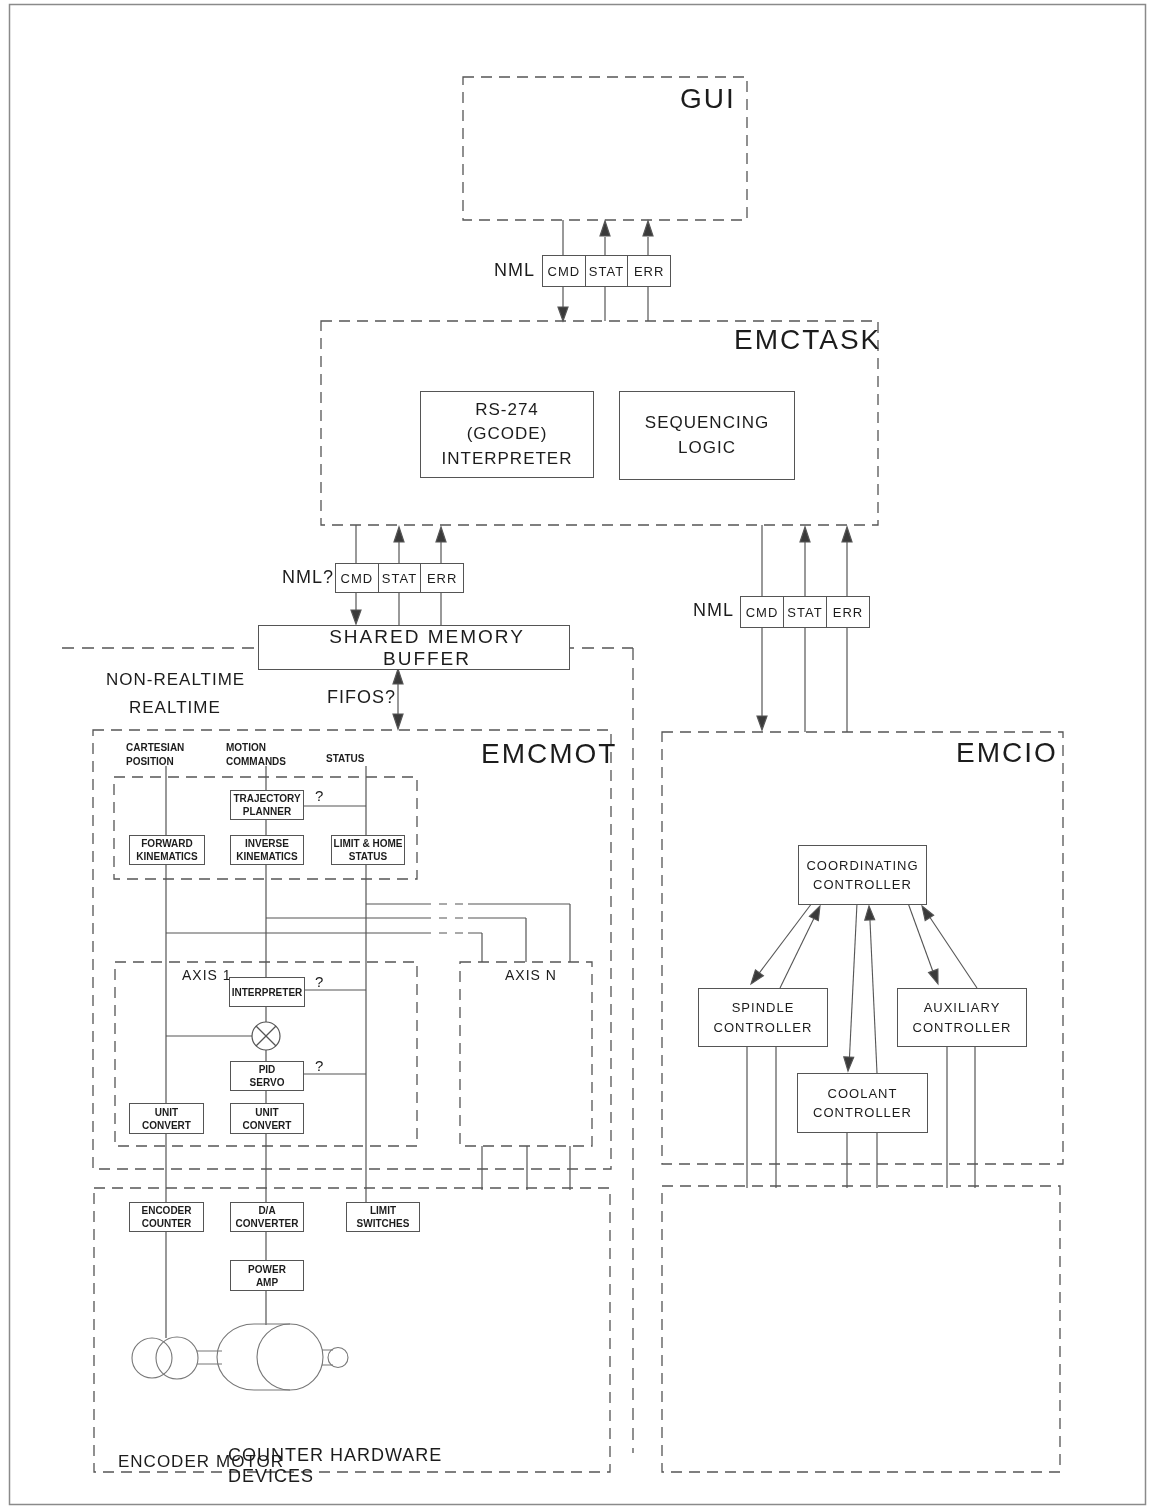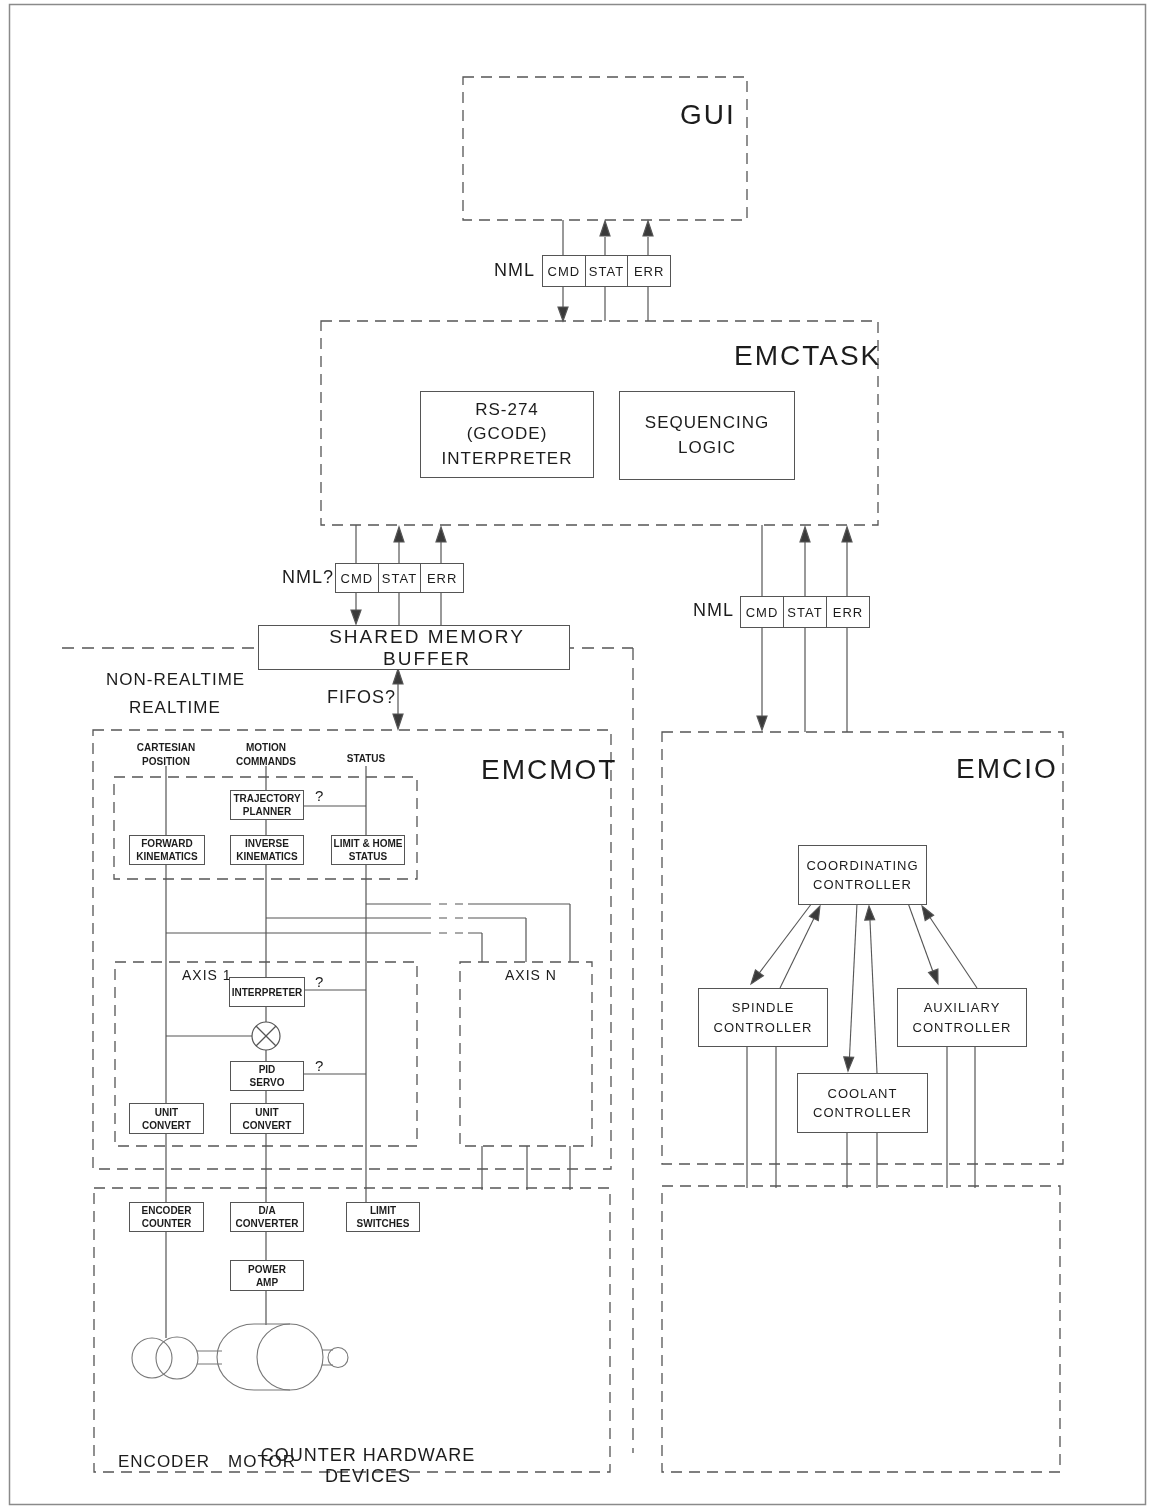--- a/index.html
+++ b/index.html
@@ -7,27 +7,27 @@
          font-family:"Liberation Sans",sans-serif;color:#1c1c1c;overflow:hidden;}
   #wires{position:absolute;left:0;top:0;z-index:0;}
   .box{position:absolute;border:1px solid #555;background:#fff;display:flex;
        align-items:center;justify-content:center;text-align:center;
        white-space:pre-line;z-index:2;color:#1c1c1c;}
   .b10{font-size:10px;font-weight:bold;letter-spacing:0px;line-height:1.3;}
   .b13{font-size:13px;letter-spacing:1px;line-height:1.5;}
   .b17{font-size:17px;letter-spacing:1px;line-height:1.45;}
   .b19{font-size:19px;letter-spacing:2px;padding-left:26px;}
   .lbl{position:absolute;white-space:pre-line;z-index:2;color:#1c1c1c;}
-  .title{font-size:28px;letter-spacing:2px;margin-top:16px;}
+  .title{font-size:28px;letter-spacing:2px;}
   .m18{font-size:18px;letter-spacing:1px;}
   .m17{font-size:17px;letter-spacing:1px;margin-top:46px;}
   .s10{font-size:10px;font-weight:bold;text-align:center;line-height:1.4;}
   .s14{font-size:14px;letter-spacing:1px;}
   .q{font-size:15px;}
-  .ctr{text-align:center;}
+  .ctr{text-align:left;}
   .nmlrow{position:absolute;display:flex;border:1px solid #555;background:#fff;z-index:2;}
   .nmlrow .cell{flex:1;display:flex;align-items:center;justify-content:center;
        font-size:13px;letter-spacing:1px;border-right:1px solid #555;text-align:right;}
   .nmlrow .cell:last-child{border-right:none;}
 </style>
 </head>
 <body>
 
 <div id="stage">
 

